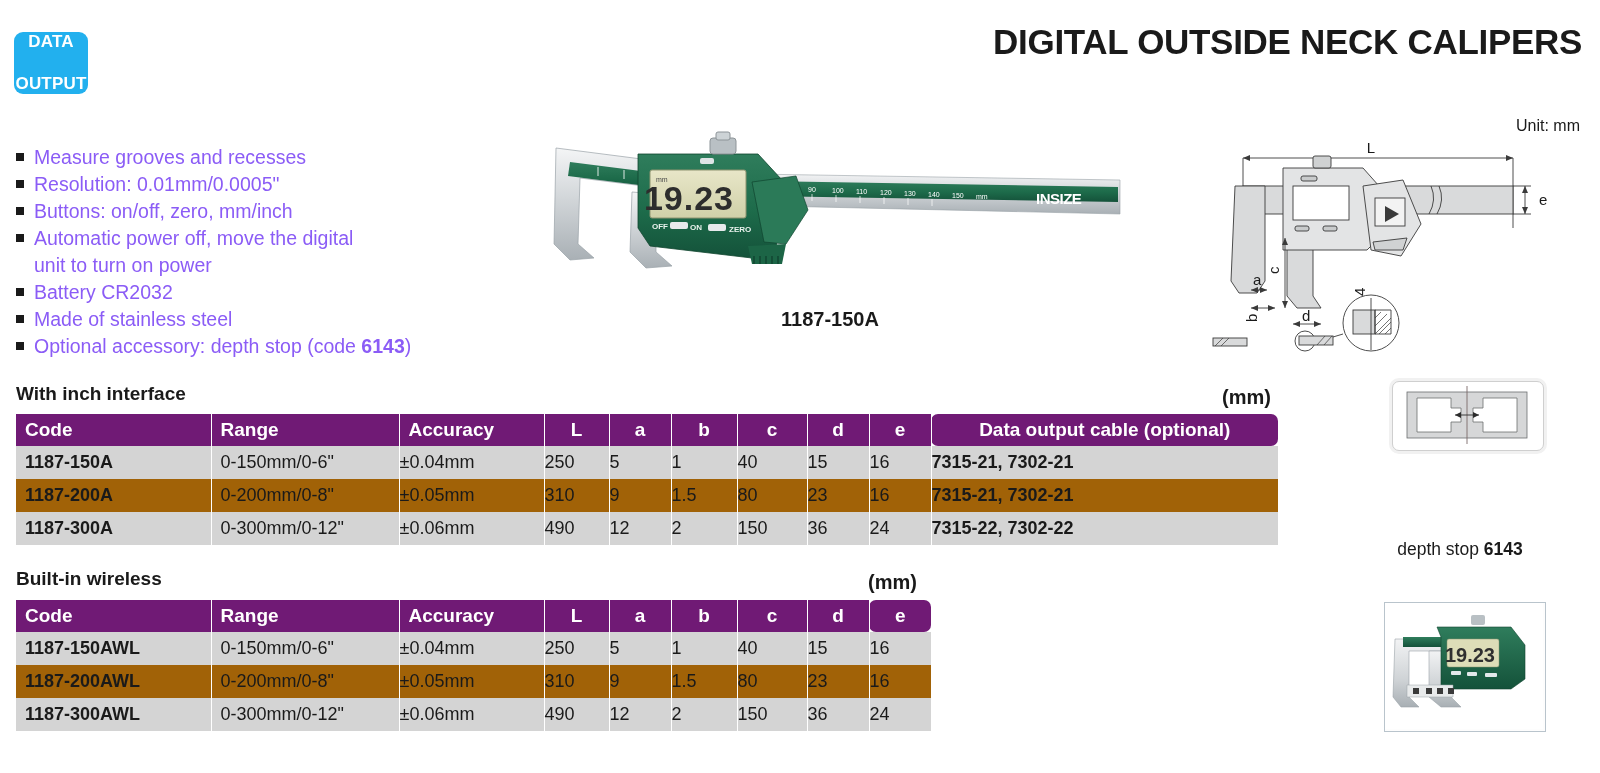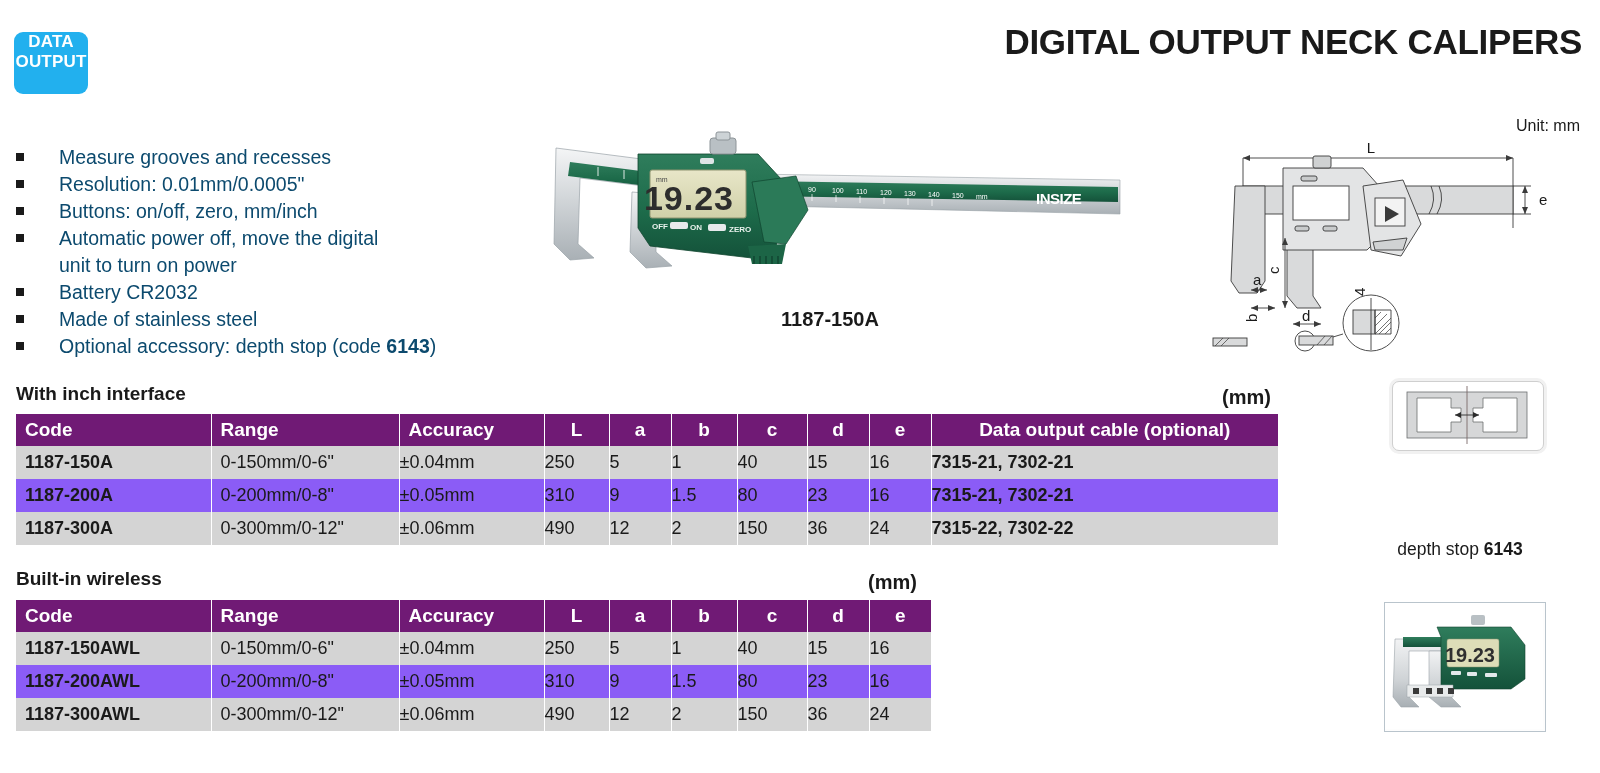--- a/index.html
+++ b/index.html
@@ -8,36 +8,36 @@
     background:#ffffff;
     font-family:"Liberation Sans", sans-serif;
     color:#1a1a1a;
     overflow:hidden;
   }
 
   
   .badge{
     position:absolute;left:14px;top:32px;width:74px;height:62px;
     background:#22b0ee;border-radius:9px;
-    display:flex;flex-direction:column;align-items:center;justify-content:flex-start;
+    display:flex;flex-direction:column;align-items:center;justify-content:space-between;
     color:#ffffff;font-weight:bold;font-size:17px;line-height:20px;letter-spacing:.2px;
   }
 
   
   .title{
     position:absolute;right:18px;top:22px;
     font-size:35px;font-weight:bold;letter-spacing:-.3px;color:#1a1a1a;
     white-space:nowrap;
   }
 
   
   .features{position:absolute;left:16px;top:144px;width:470px;}
   .feat{
     display:flex;align-items:flex-start;
-    font-size:19.5px;line-height:27px;color:#0c4a6e;gap:25px;
+    font-size:19.5px;line-height:27px;color:#8b5cf6;
   }
   .bullet{
     width:8px;height:8px;background:#1a1a1a;flex:0 0 8px;
     margin-top:9px;margin-right:10px;
   }
   .feat-txt{white-space:pre-line;}
   .feat-txt b{font-weight:bold;}
 
   
   .photo-main{position:absolute;left:520px;top:118px;width:620px;height:180px;}
@@ -79,40 +79,40 @@
   }
   table.spec{
     position:absolute;border-collapse:collapse;table-layout:fixed;
   }
   table.spec th{
     background:#701a75;color:#ffffff;font-size:19px;font-weight:bold;
     height:32px;padding:0 0 0 9px;text-align:left;
     border-right:1px solid #ffffff;
   }
   table.spec th.c{text-align:center;padding:0;}
-  table.spec th:last-child{border-right:none;}
+  table.spec th:last-child{border-right:none;border-radius:7px;}
   table.spec td{
     height:33px;font-size:18px;color:#1a1a1a;padding:0 0 0 9px;
     border-right:1px solid #ffffff;
   }
   table.spec td.c{text-align:left;padding:0;}
   table.spec td.b{font-weight:bold;}
   table.spec td:last-child{border-right:none;}
   table.spec tr.odd td{background:#d4d4d4;}
-  table.spec tr.even td{background:#8b5cf6;}
+  table.spec tr.even td{background:#a16207;}
 </style>
 </head>
 <body>
 
 <div class="badge">
   <span>DATA</span>
   <span>OUTPUT</span>
 </div>
 
-<div class="title">DIGITAL OUTPUT NECK CALIPERS</div>
+<div class="title">DIGITAL OUTSIDE NECK CALIPERS</div>
 
 <div class="features">
   <div class="feat">
     <span class="bullet"></span>
     <span class="feat-txt">Measure grooves and recesses</span>
   </div>
   <div class="feat">
     <span class="bullet"></span>
     <span class="feat-txt">Resolution: 0.01mm/0.0005"</span>
   </div>

